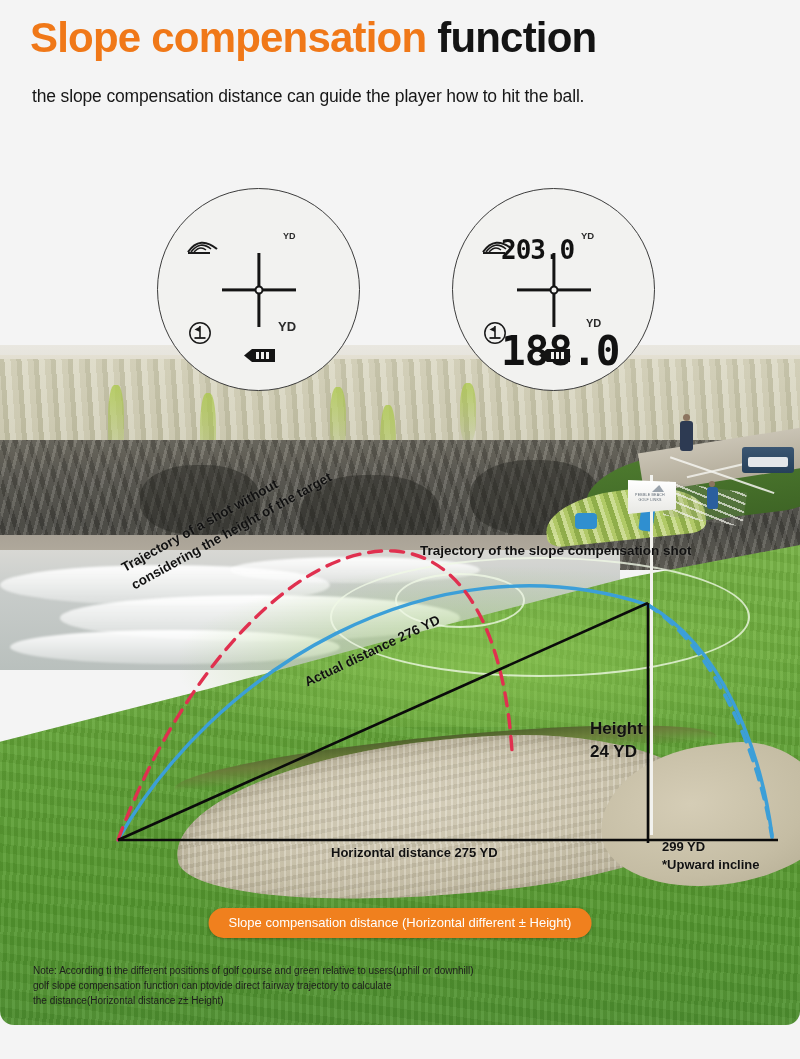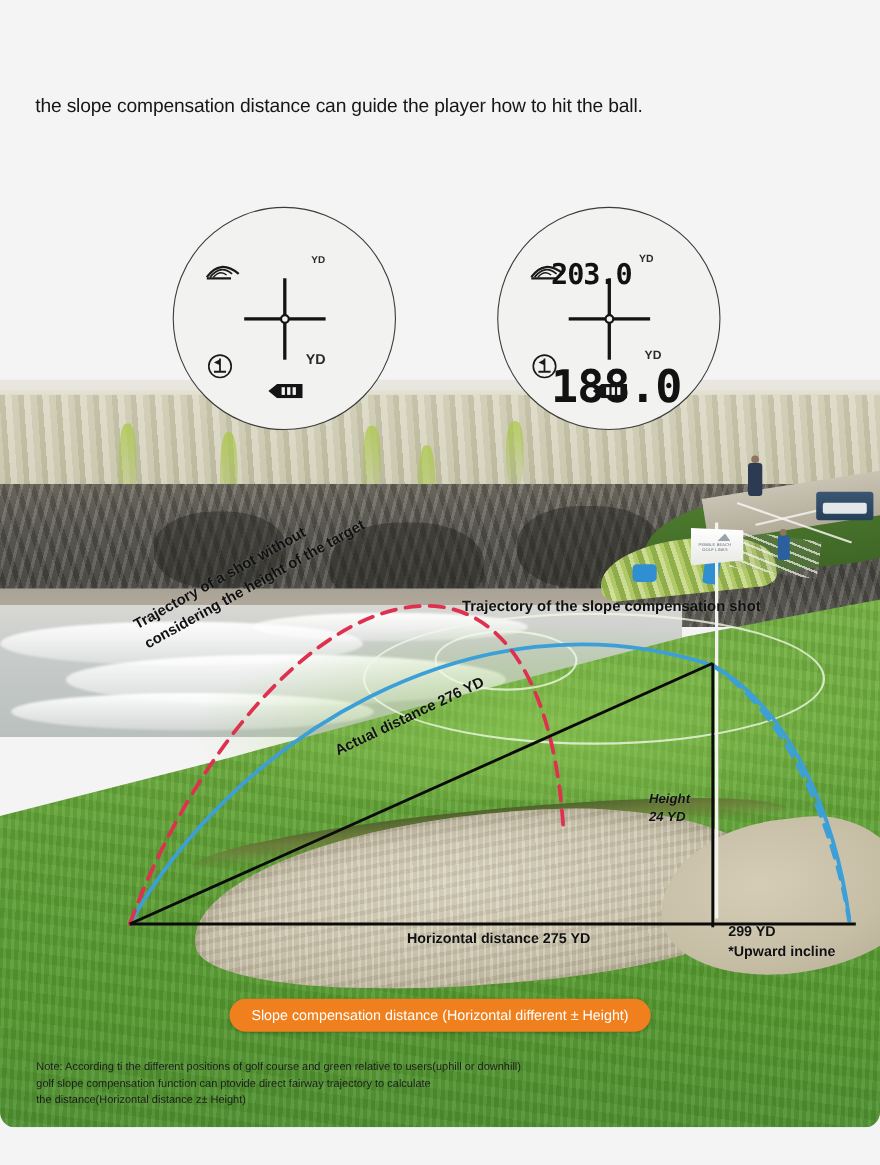--- a/index.html
+++ b/index.html
@@ -244,22 +244,22 @@
   }
   #lbl-slope-traj{ left:420px; top:543px; font-size:13.5px; }
   #lbl-noheight{
     left:118px; top:560px; font-size:13.5px; line-height:1.5;
     transform: rotate(-29deg); transform-origin: left top;
   }
   #lbl-actual{
     left:302px; top:676px; font-size:13.5px;
     transform: rotate(-25.5deg); transform-origin: left top;
   }
-  #lbl-height{ left:590px; top:718px; font-size:12px; line-height:1.35;font-style:italic; }
-  #lbl-horizontal{ left:331px; top:845px; font-size:13px;margin-left:39px; }
+  #lbl-height{ left:590px; top:718px; font-size:17px; line-height:1.35; }
+  #lbl-horizontal{ left:331px; top:845px; font-size:13px; }
   #lbl-299{ left:662px; top:838px; font-size:13px; line-height:1.35; }
 
   
   .scope{
     position:absolute;
     border:1.6px solid #3c3c3c;
     border-radius:50%;
     background:#f2f2f0;
     z-index:25;
   }
@@ -322,20 +322,23 @@
     color:#1d1d1d;
     line-height:1.52;
     z-index:20;
     white-space:pre-line;
   }
 </style>
 </head>
 <body>
 
 <div class="header">
+  <div class="title">
+    <span class="title-accent">Slope compensation</span><span class="title-rest"> function</span>
+  </div>
   <div class="subtitle">
     <div>the slope compensation distance can guide the player how to hit the ball.</div>
   </div>
 </div>
 
 <div class="scene">
   <div class="sky"></div>
   <div class="cliff-top"></div>
   <div class="cliff-grass"></div>
 

